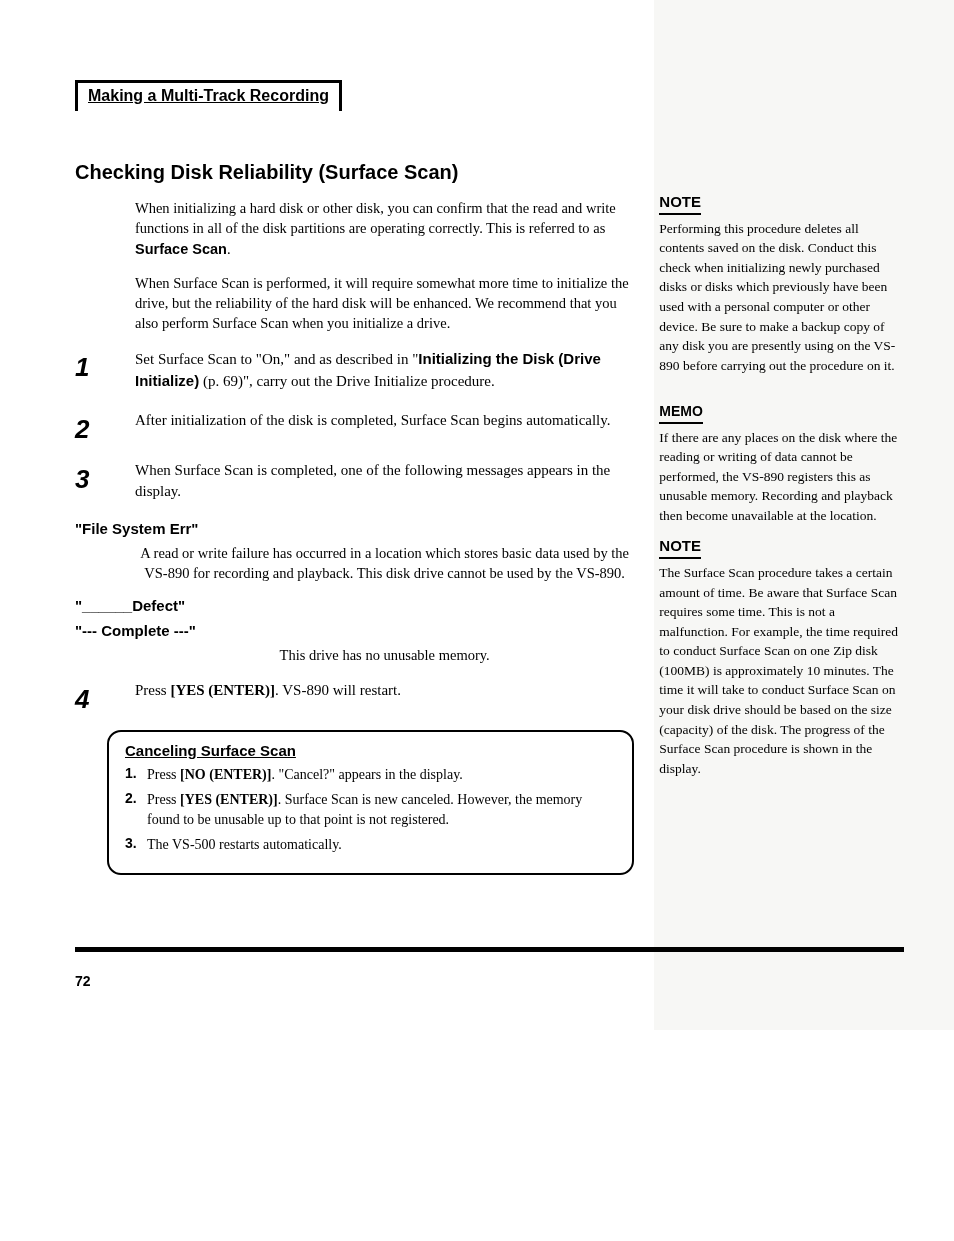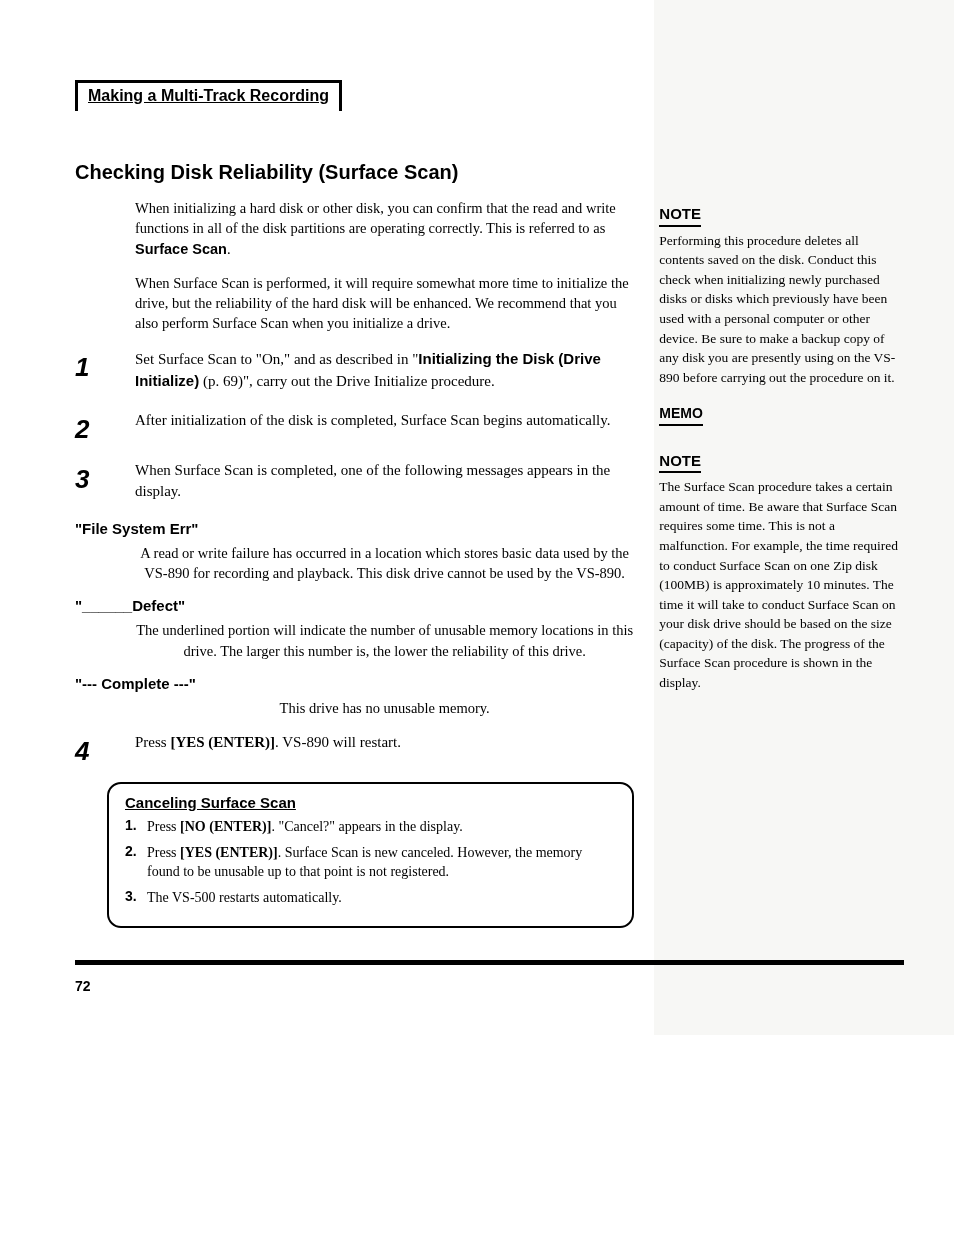--- a/index.html
+++ b/index.html
@@ -132,43 +132,42 @@
     line-height: 1.4;
   }
   .note-icon {
     font-family: Arial, sans-serif;
     font-weight: 900;
     font-size: 15px;
     border-bottom: 2px solid #000;
     display: inline-block;
     letter-spacing: 0px;
     margin-bottom: 2px;
-    margin-top: 12px;
   }
   .memo-icon {
     font-family: Arial, sans-serif;
     font-weight: 900;
     font-size: 14px;
     border-bottom: 2px solid #000;
     display: inline-block;
     letter-spacing: 0px;
     margin-bottom: 2px;
-    margin-top: 6px;
+    margin-top: 16px;
     text-align: right;
   }
   .side-block {
     margin-bottom: 10px;
   }
   .side-text {
     margin: 2px 0 0 0;
   }
   .footer {
-    margin-top: 32px;
+    margin-top: 72px;
     border-top: 5px solid #000;
-    padding-top: 12px;
+    padding-top: 20px;
   }
   .page-num {
     font-family: Arial, Helvetica, sans-serif;
     font-weight: 900;
     font-size: 14px;
   }
   .side-spacer {
     height: 30px;
   }
 </style>
@@ -207,21 +206,20 @@
 
         <div class="step">
           <div class="step-num">3</div>
           <div class="step-body">When Surface Scan is completed, one of the following messages appears in the display.</div>
         </div>
 
         <div class="msg-heading">"File System Err"</div>
         <p class="msg-body">A read or write failure has occurred in a location which stores basic data used by the VS-890 for recording and playback. This disk drive cannot be used by the VS-890.</p>
 
         <div class="msg-heading">"______Defect"</div>
-        <p class="msg-body">The underlined portion will indicate the number of unusable memory locations in this drive. The larger this number is, the lower the reliability of this drive.</p>
 
         <div class="msg-heading">"--- Complete ---"</div>
         <p class="msg-body">This drive has no unusable memory.</p>
 
         <div class="step">
           <div class="step-num">4</div>
           <div class="step-body">
             <span>Press </span><span style="font-weight:700">[YES (ENTER)]</span><span>. VS-890 will restart.</span>
           </div>
         </div>
@@ -254,20 +252,21 @@
       <div class="col-side">
         <div class="side-spacer"></div>
 
         <div class="side-block">
           <span class="note-icon">NOTE</span>
           <p class="side-text">Performing this procedure deletes all contents saved on the disk. Conduct this check when initializing newly purchased disks or disks which previously have been used with a personal computer or other device. Be sure to make a backup copy of any disk you are presently using on the VS-890 before carrying out the procedure on it.</p>
         </div>
 
         <div class="side-block">
           <span class="memo-icon">MEMO</span>
+          <p class="side-text">If there are any places on the disk where the reading or writing of data cannot be performed, the VS-890 registers this as unusable memory. Recording and playback then become unavailable at the location.</p>
         </div>
 
         <div class="side-block">
           <span class="note-icon">NOTE</span>
           <p class="side-text">The Surface Scan procedure takes a certain amount of time. Be aware that Surface Scan requires some time. This is not a malfunction. For example, the time required to conduct Surface Scan on one Zip disk (100MB) is approximately 10 minutes. The time it will take to conduct Surface Scan on your disk drive should be based on the size (capacity) of the disk. The progress of the Surface Scan procedure is shown in the display.</p>
         </div>
       </div>
     </div>
 
     <div class="footer">

